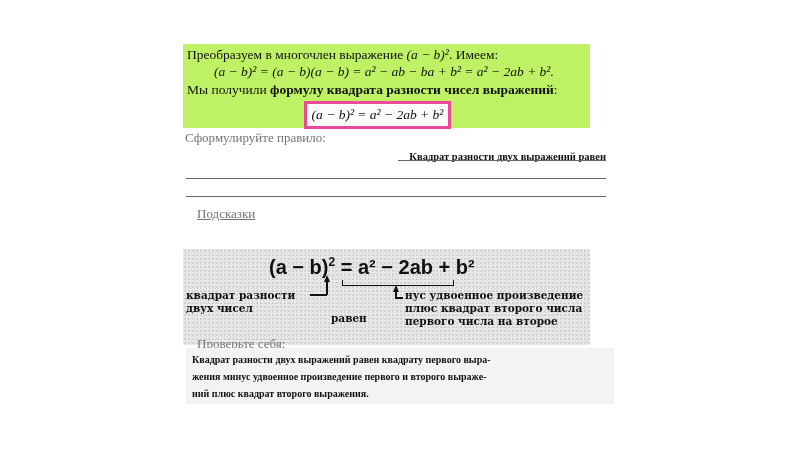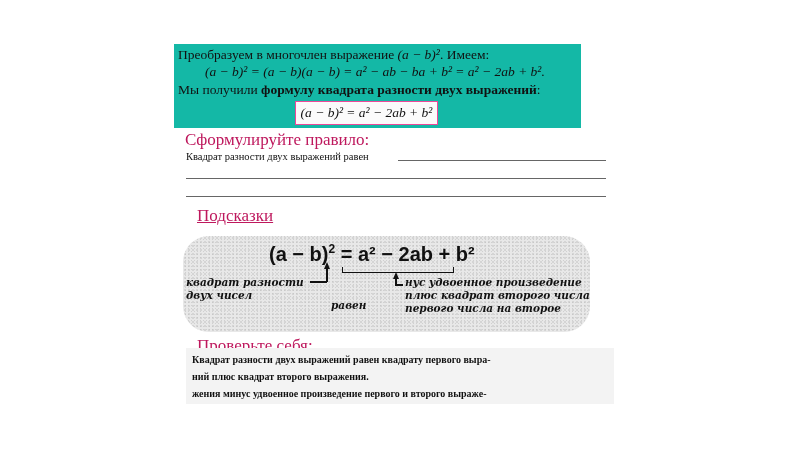--- a/index.html
+++ b/index.html
@@ -1,54 +1,54 @@
 <!DOCTYPE html>
 <html><head>
 <meta charset="utf-8">
 <style>
   html, body { margin:0; padding:0; }
   body { width:800px; height:450px; background:#ffffff; position:relative; overflow:hidden; font-family:"Liberation Serif", serif; color:#111; }
   .abs { position:absolute; }
-  .top-box { left:174px; top:44px; width:407px; height:84px; background:#14b8a6; }
+  .top-box { left:183px; top:44px; width:407px; height:84px; background:#bef264; }
   .line { position:absolute; left:4px; white-space:nowrap; font-size:13.5px; }
   .l1 { top:3px; }
   .l2 { top:20px; left:31px; font-style:normal; }
   .l3 { top:38px; }
   i { font-style:italic; }
-  .formula-box { position:absolute; left:121px; top:57px; width:141px; height:22px; border:1px solid #ec4899; background:#fbfbfb; font-size:13.5px; text-align:center; line-height:22px; }
-  .link { font-size:17px; color:#be185d; white-space:nowrap; }
+  .formula-box { position:absolute; left:121px; top:57px; width:141px; height:22px; border:3px solid #ec4899; background:#fbfbfb; font-size:13.5px; text-align:center; line-height:22px; }
+  .link { font-size:13px; color:#737373; white-space:nowrap; }
   .u { text-decoration:underline;margin-left:12px; }
-  .rule-line { left:186px; top:151px; width:420px; font-size:10.5px; white-space:nowrap; font-weight:normal; font-family:"Liberation Serif", serif; }
+  .rule-line { left:186px; top:151px; width:420px; font-size:10.5px; white-space:nowrap; font-weight:bold; font-family:"Liberation Serif", serif;text-align:right; }
   .blank { position:absolute; border-bottom:1px solid #666; height:0; }
-  .hint-box { left:183px; top:236px; width:407px; height:96px; background:#e8e8e8;
+  .hint-box { left:183px; top:249px; width:407px; height:96px; background:#e8e8e8;
      background-image: radial-gradient(#bdbdbd 0.6px, transparent 0.8px), radial-gradient(#d0d0d0 0.5px, transparent 0.7px);
-     background-size:4px 4px, 3px 3px; background-position:0 0, 1px 2px;border-radius:26px; }
+     background-size:4px 4px, 3px 3px; background-position:0 0, 1px 2px; }
   .hint-formula { position:absolute; left:86px; top:6px; font-family:"Liberation Sans", sans-serif; font-weight:bold; font-size:20px; white-space:nowrap; }
   .hint-formula sup { font-size:12px; }
-  .hint-note { position:absolute; font-family:"DejaVu Serif", serif; font-style:italic; font-weight:bold; font-size:10.5px; line-height:13px; white-space:nowrap; }
+  .hint-note { position:absolute; font-family:"DejaVu Serif", serif; font-weight:bold; font-size:10.5px; line-height:13px; white-space:nowrap; }
   .brace { position:absolute; left:159px; top:31px; width:110px; height:5px; border:1.5px solid #111; border-top:none; }
   .arrow { position:absolute; width:0; height:0; border-left:3px solid transparent; border-right:3px solid transparent; border-bottom:7px solid #111; }
   .stem { position:absolute; width:1.5px; background:#111; }
   .hstem { position:absolute; height:1.5px; background:#111; }
   .answer-box { left:186px; top:348px; width:428px; height:56px; background:#f3f3f3; }
   .answer-text { position:absolute; left:6px; top:3px; font-family:Liberation Serif, serif; font-weight:bold; font-size:10px; line-height:17px; white-space:nowrap; }
 </style>
 </head>
 <body>
 
 <div class="abs top-box">
   <div class="line l1">
     <span>Преобразуем в многочлен выражение</span>
     <i>(a − b)²</i><span>. Имеем:</span>
   </div>
   <div class="line l2">
     <i>(a − b)² = (a − b)(a − b) = a² − ab − ba + b² = a² − 2ab + b².</i>
   </div>
   <div class="line l3">
-    <span>Мы получили </span><b>формулу квадрата разности двух выражений</b><span>:</span>
+    <span>Мы получили </span><b>формулу квадрата разности чисел выражений</b><span>:</span>
   </div>
   <div class="formula-box">
     <i>(a − b)² = a² − 2ab + b²</i>
   </div>
 </div>
 
 <div class="abs link" style="left:185px; top:130px;">Сформулируйте правило:</div>
 <div class="abs rule-line">
   <span>Квадрат разности двух выражений равен</span>
 </div>
@@ -82,16 +82,16 @@
     <div>плюс квадрат второго числа</div>
     <div>первого числа на второе</div>
   </div>
 </div>
 
 <div class="abs link u" style="left:185px; top:336px;text-align:center;">Проверьте себя:</div>
 
 <div class="abs answer-box">
   <div class="answer-text">
     <div>Квадрат разности двух выражений равен квадрату первого выра-</div>
+    <div>жения минус удвоенное произведение первого и второго выраже-</div>
     <div>ний плюс квадрат второго выражения.</div>
-    <div>жения минус удвоенное произведение первого и второго выраже-</div>
   </div>
 </div>
 
 </body></html>

